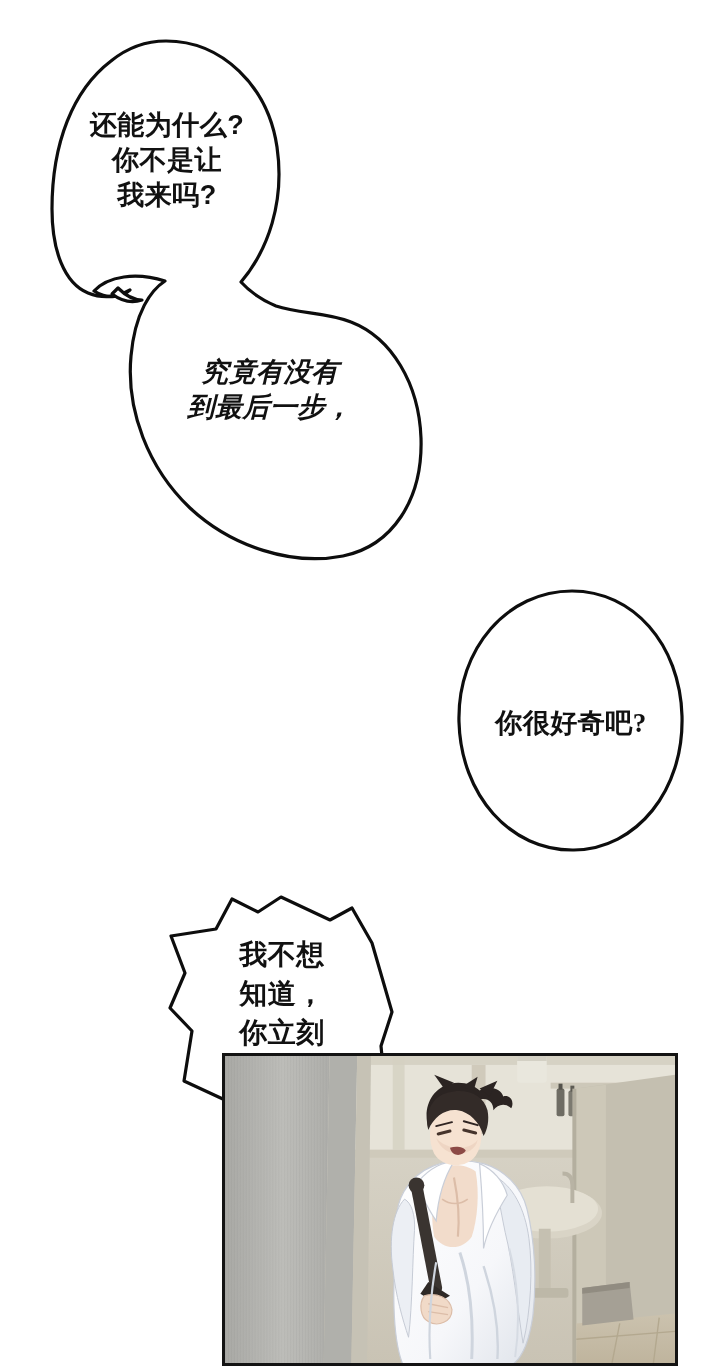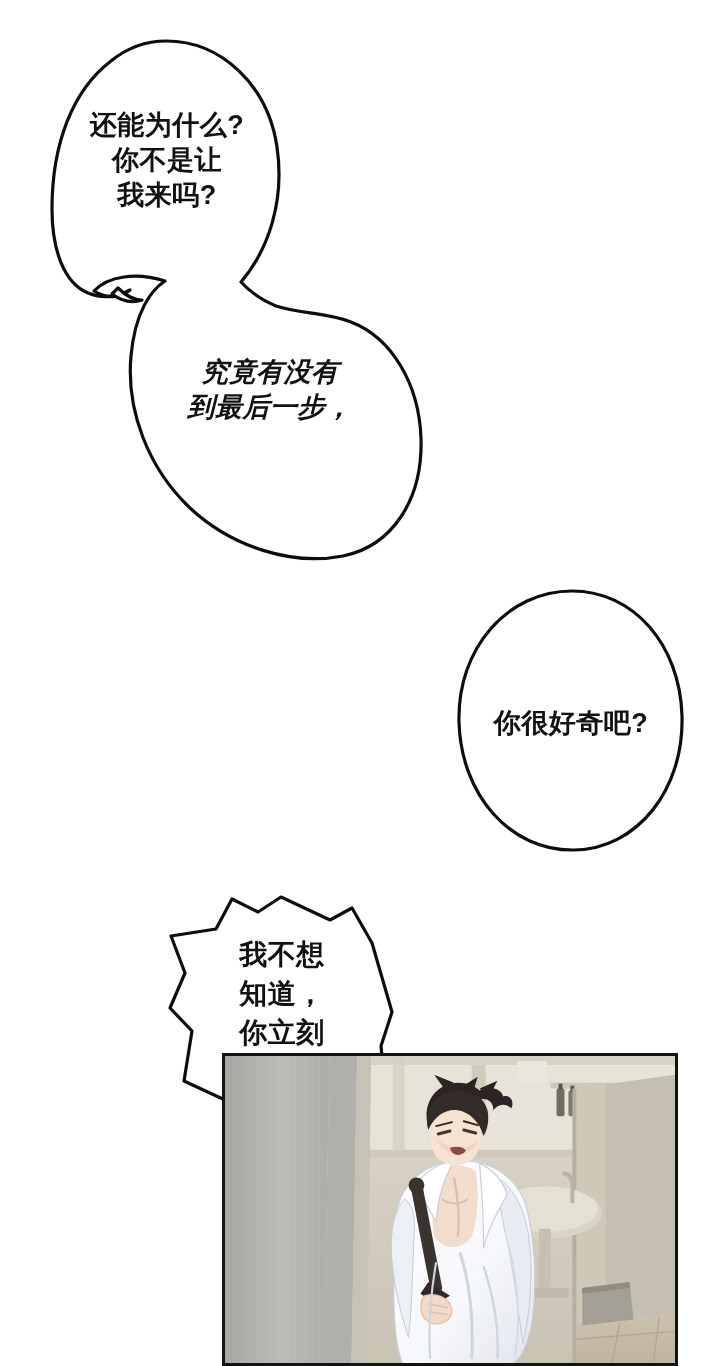--- a/index.html
+++ b/index.html
@@ -62,20 +62,21 @@
     font-size: 27px;
   }
   #bubble2-text {
     left: 160px; top: 355px;  width: 220px;
     font-size: 27px;
     font-style: italic;
   }
   #bubble3-text {
     left: 462px; top: 706px;  width: 218px;
     font-size: 27px;
+    font-family: Liberation Serif, serif;
   }
   #bubble4-text {
     left: 208px; top: 935px;  width: 148px;
     font-size: 28px;
     line-height: 1.40;
   }
 
   
   .panel {
     position: absolute;

